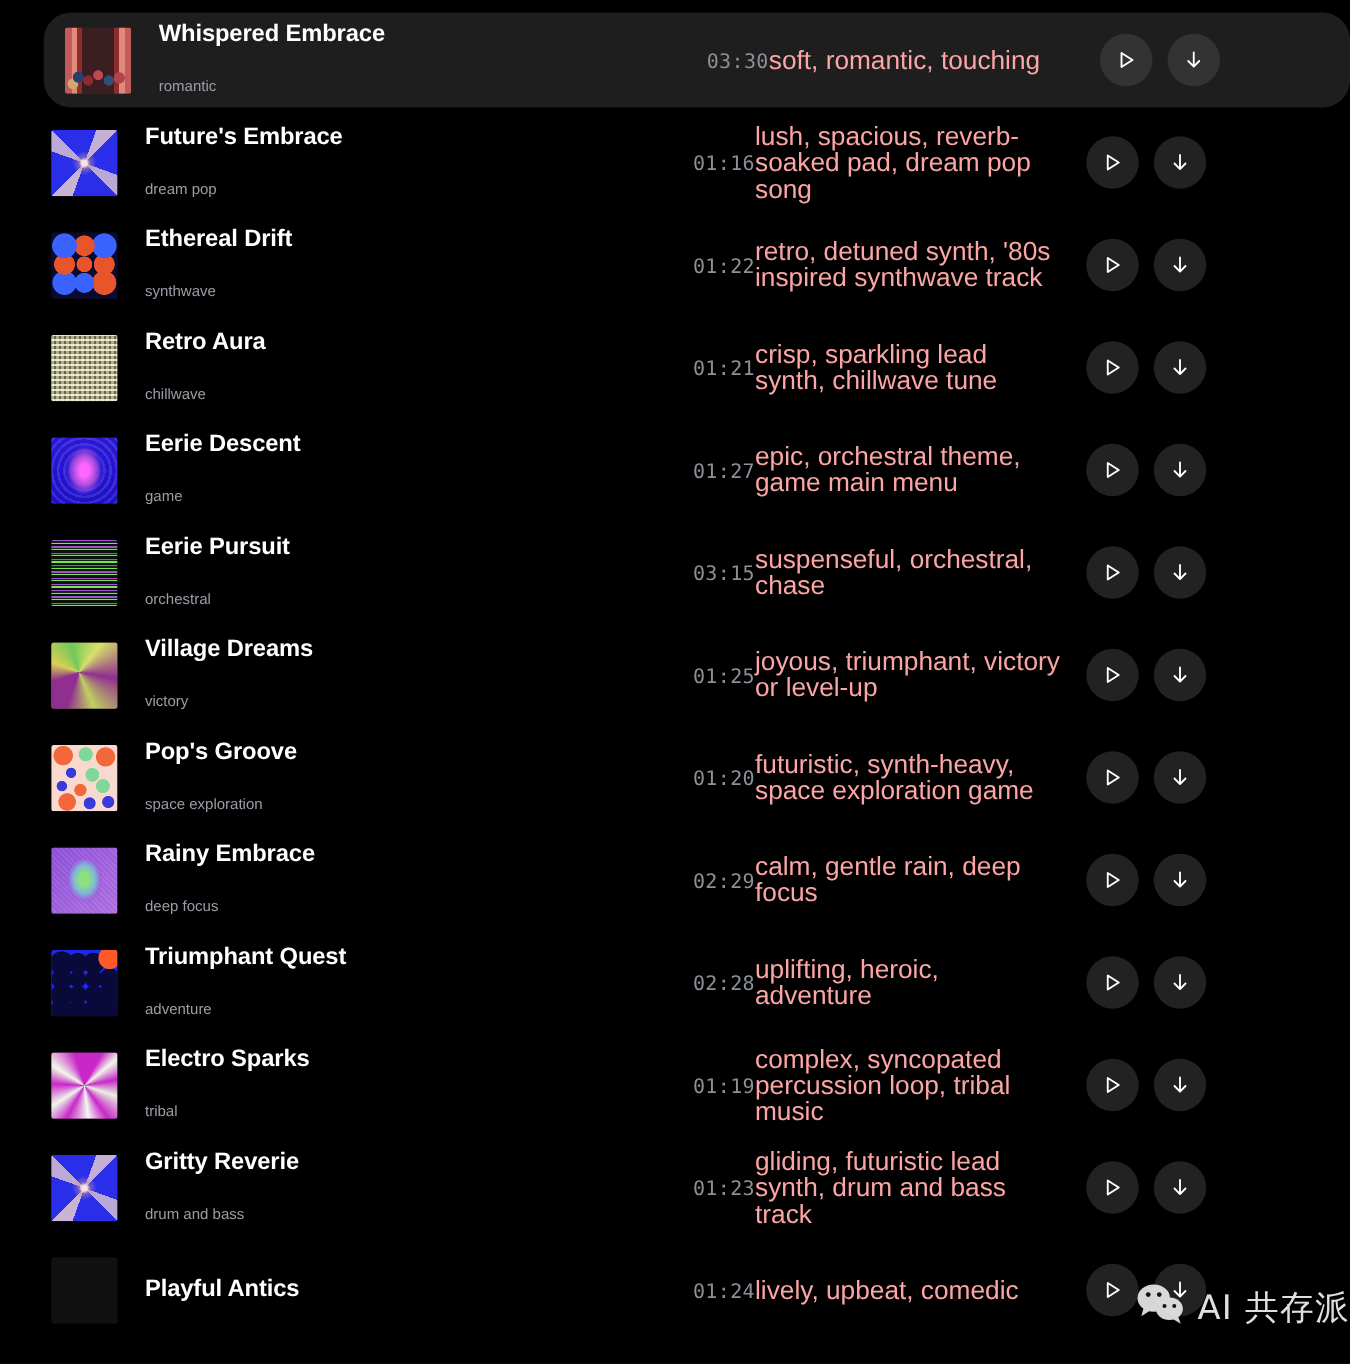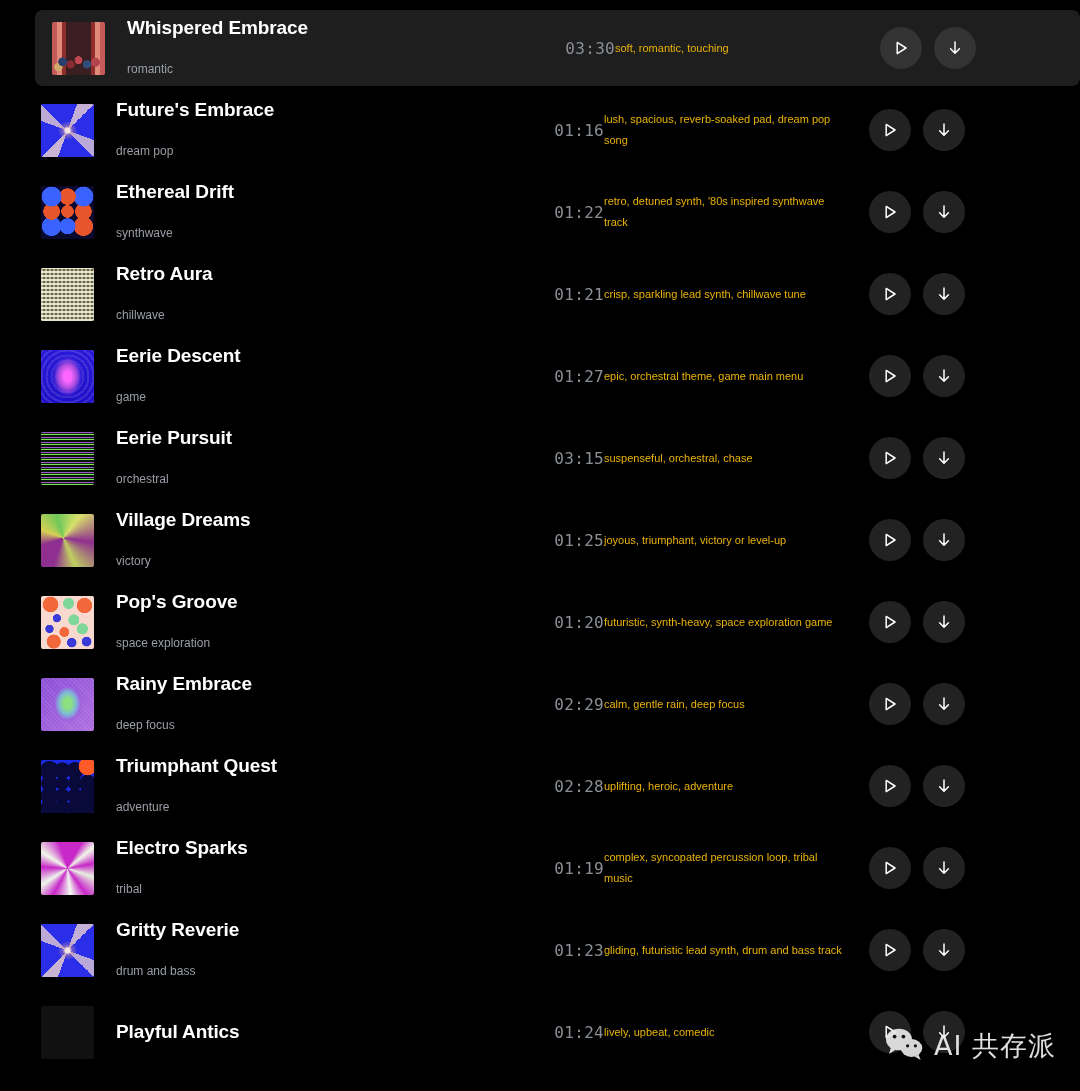--- a/index.html
+++ b/index.html
@@ -27,21 +27,21 @@
     display: flex;
     align-items: center;
     height: 76px;
     margin-bottom: 6px;
     padding-left: 41px;
     padding-right: 0px;
     box-sizing: border-box;
   }
   .track-row.is-active {
     background: #1e1e1e;
-    border-radius: 8px;
+    border-radius: 22px;
     margin-left: 35px;
     padding-left: 17px;
     width: 1045px;
   }
 
   .thumb {
     width: 53px;
     height: 53px;
     flex: 0 0 53px;
     border-radius: 2px;
@@ -83,22 +83,22 @@
     width: 170px;
     color: #8b9096;
     font-size: 16px;
     font-family: "DejaVu Sans Mono", "Liberation Mono", monospace;
     letter-spacing: 0.3px;
     text-align: right;
   }
 
   .description {
     flex: 1 1 auto;
-    color: #eab308;
-    font-size: 11px;
+    color: #fca5a5;
+    font-size: 21px;
     line-height: 21px;
     padding-right: 20px;
     max-width: 245px;
   }
 
   .actions {
     flex: 0 0 auto;
     display: flex;
     align-items: center;
     gap: 12px;
@@ -117,21 +117,21 @@
   .is-active .circle-btn {
     background: #333333;
   }
   .circle-btn svg {
     display: block;
   }
 
   
   #watermark {
     position: absolute;
-    right: 24px;
+    right: 0;
     bottom: 26px;
     display: flex;
     align-items: center;
     gap: 9px;
     opacity: 0.92;
     pointer-events: none;
   }
   #watermark .wm-text {
     color: #f2f2f2;
     font-size: 27px;

